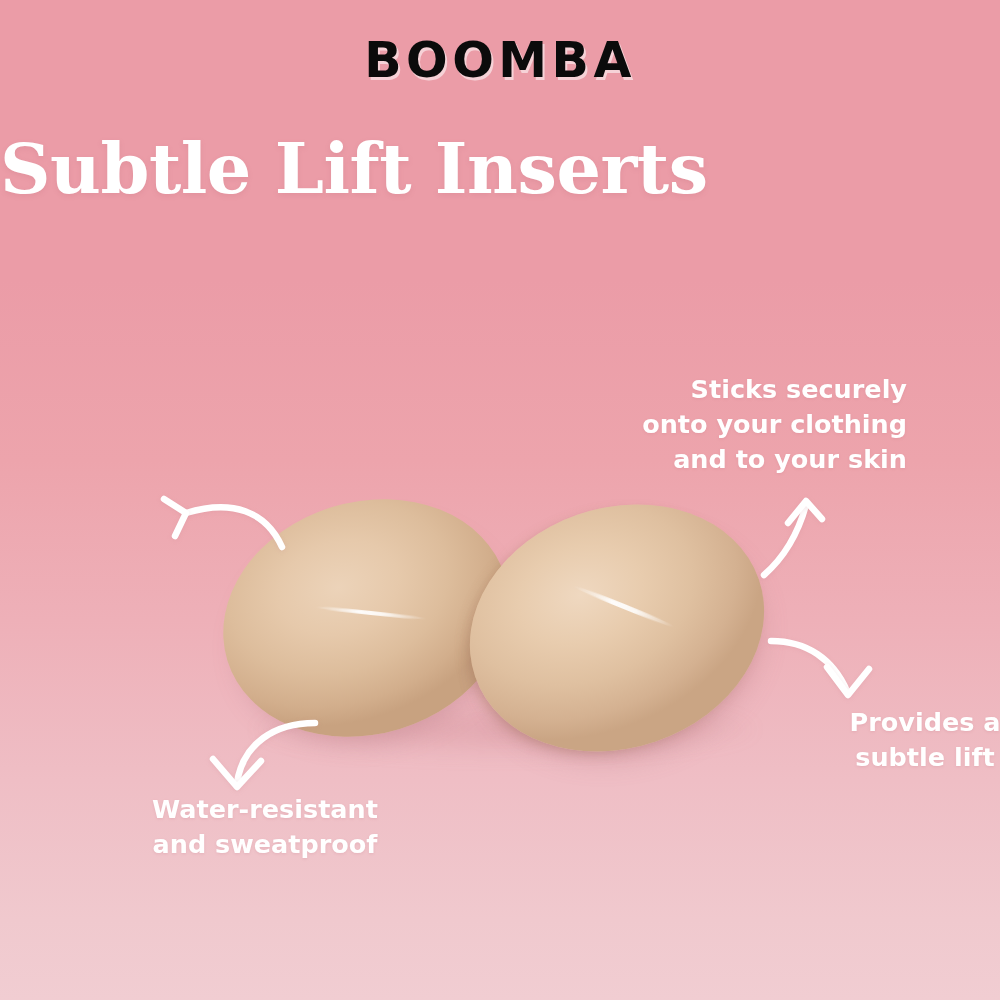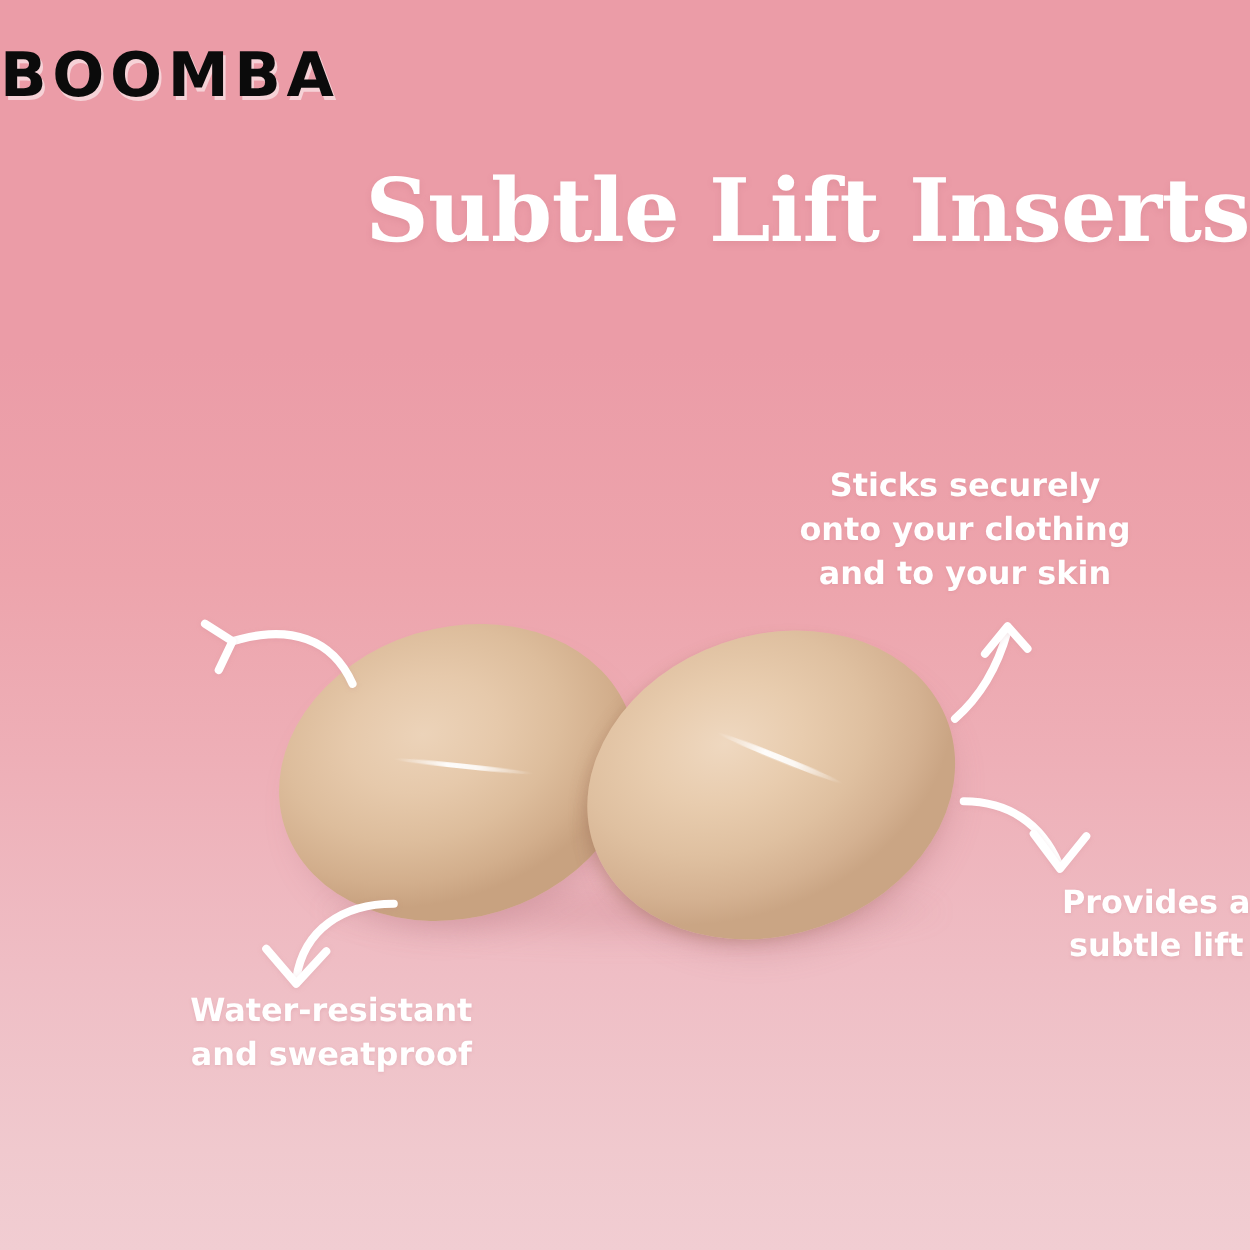--- a/index.html
+++ b/index.html
@@ -22,36 +22,37 @@
         #f0c9ce 92%,
         #f1cdd2 100%);
   }
 
   
   #brand {
     position: absolute;
     top: 36px;
     left: 0;
     width: 1000px;
+    text-align: center;
     font-size: 49px;
     font-weight: 700;
     letter-spacing: 4.5px;
     color: #0b0b0b;
     font-family: "DejaVu Sans", sans-serif;
     text-shadow: 2px 3px 0 rgba(255,255,255,0.55);
     line-height: 1;
   }
 
   
   #headline {
     position: absolute;
     top: 132px;
     left: 0;
     width: 1000px;
-    text-align: right;
+    text-align: left;
     font-family: "DejaVu Serif", serif;
     font-weight: 700;
     font-size: 70px;
     color: #ffffff;
     letter-spacing: -0.5px;
     line-height: 1.06;
     text-shadow: 0 2px 5px rgba(190,110,125,0.22);
   }
 
   
@@ -59,21 +60,21 @@
     position: absolute;
     color: #ffffff;
     font-family: "DejaVu Sans", sans-serif;
     font-weight: 700;
     font-size: 25.5px;
     line-height: 1.38;
     text-align: center;
     text-shadow: 0 1px 3px rgba(190,110,125,0.20);
     white-space: pre-line;
   }
-  #callout-sticks   { top: 372px; left: 616px; width: 312px; }
+  #callout-sticks   { top: 372px; left: 595px; width: 312px; text-align: right; }
   #callout-wedding  { top: 556px; left: 22px;  width: 205px; }
   #callout-provides { top: 705px; left: 815px; width: 220px; }
   #callout-water    { top: 792px; left: 110px; width: 310px; }
 
   
   #product {
     position: absolute;
     top: 480px;
     left: 215px;
     width: 575px;

